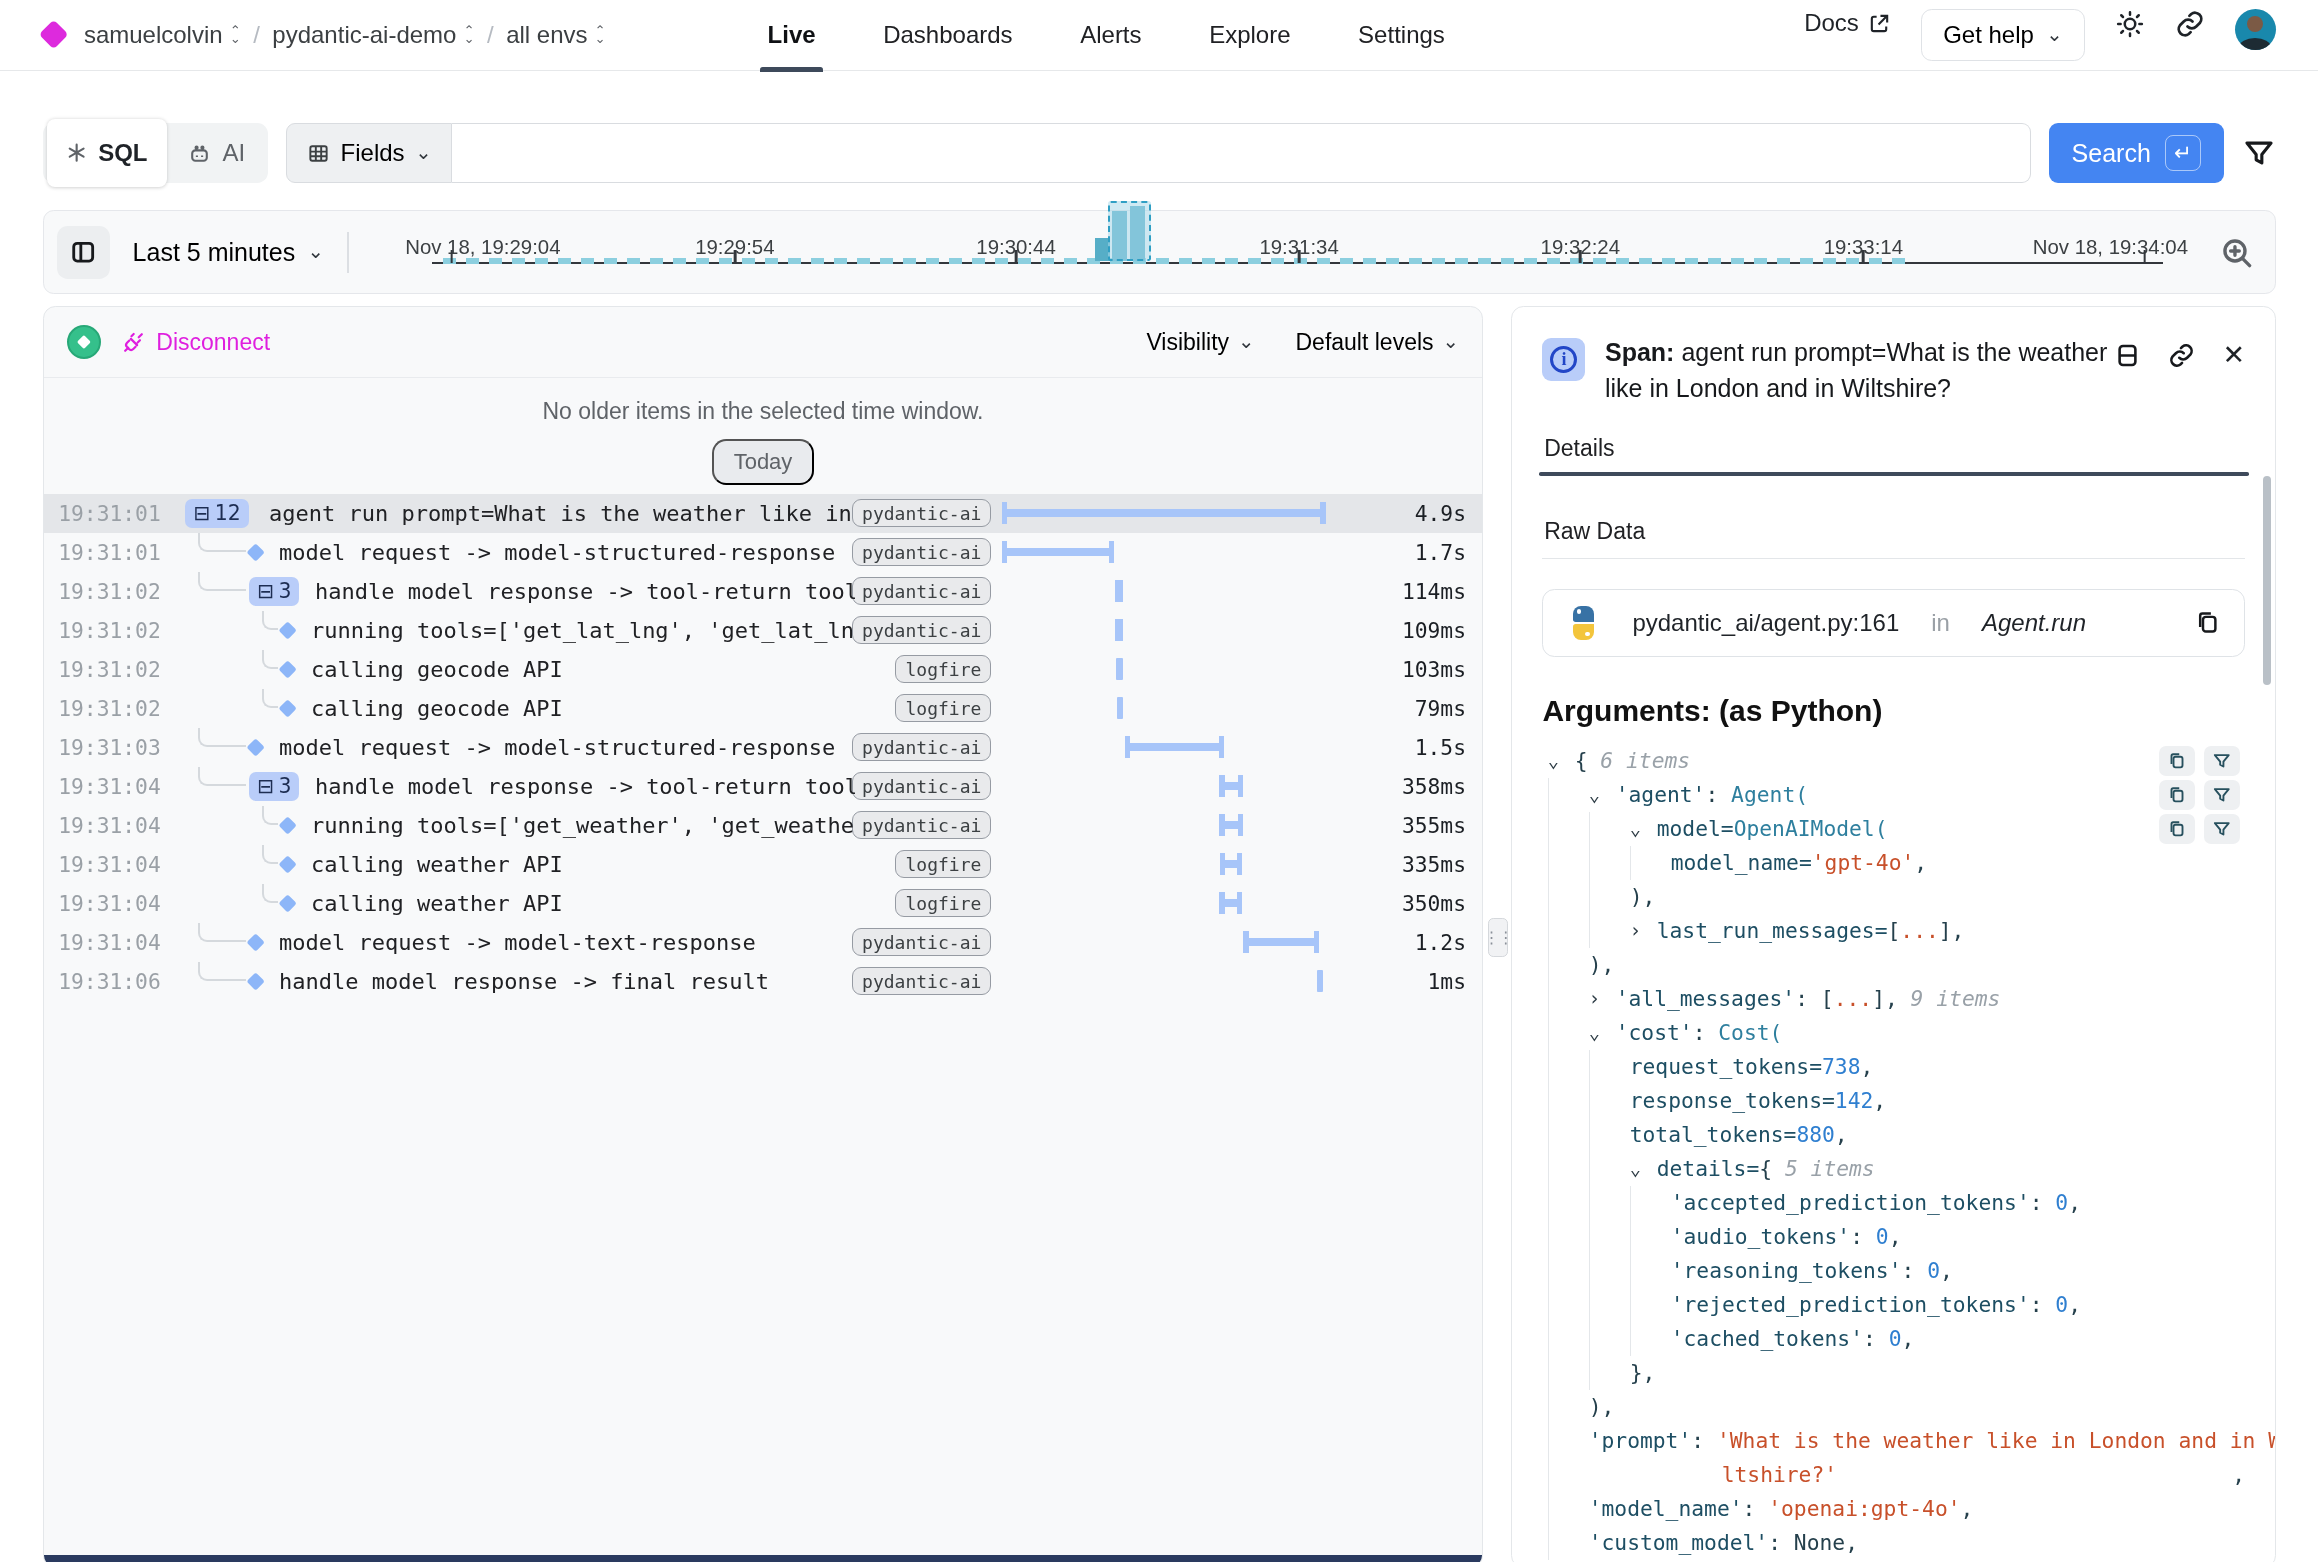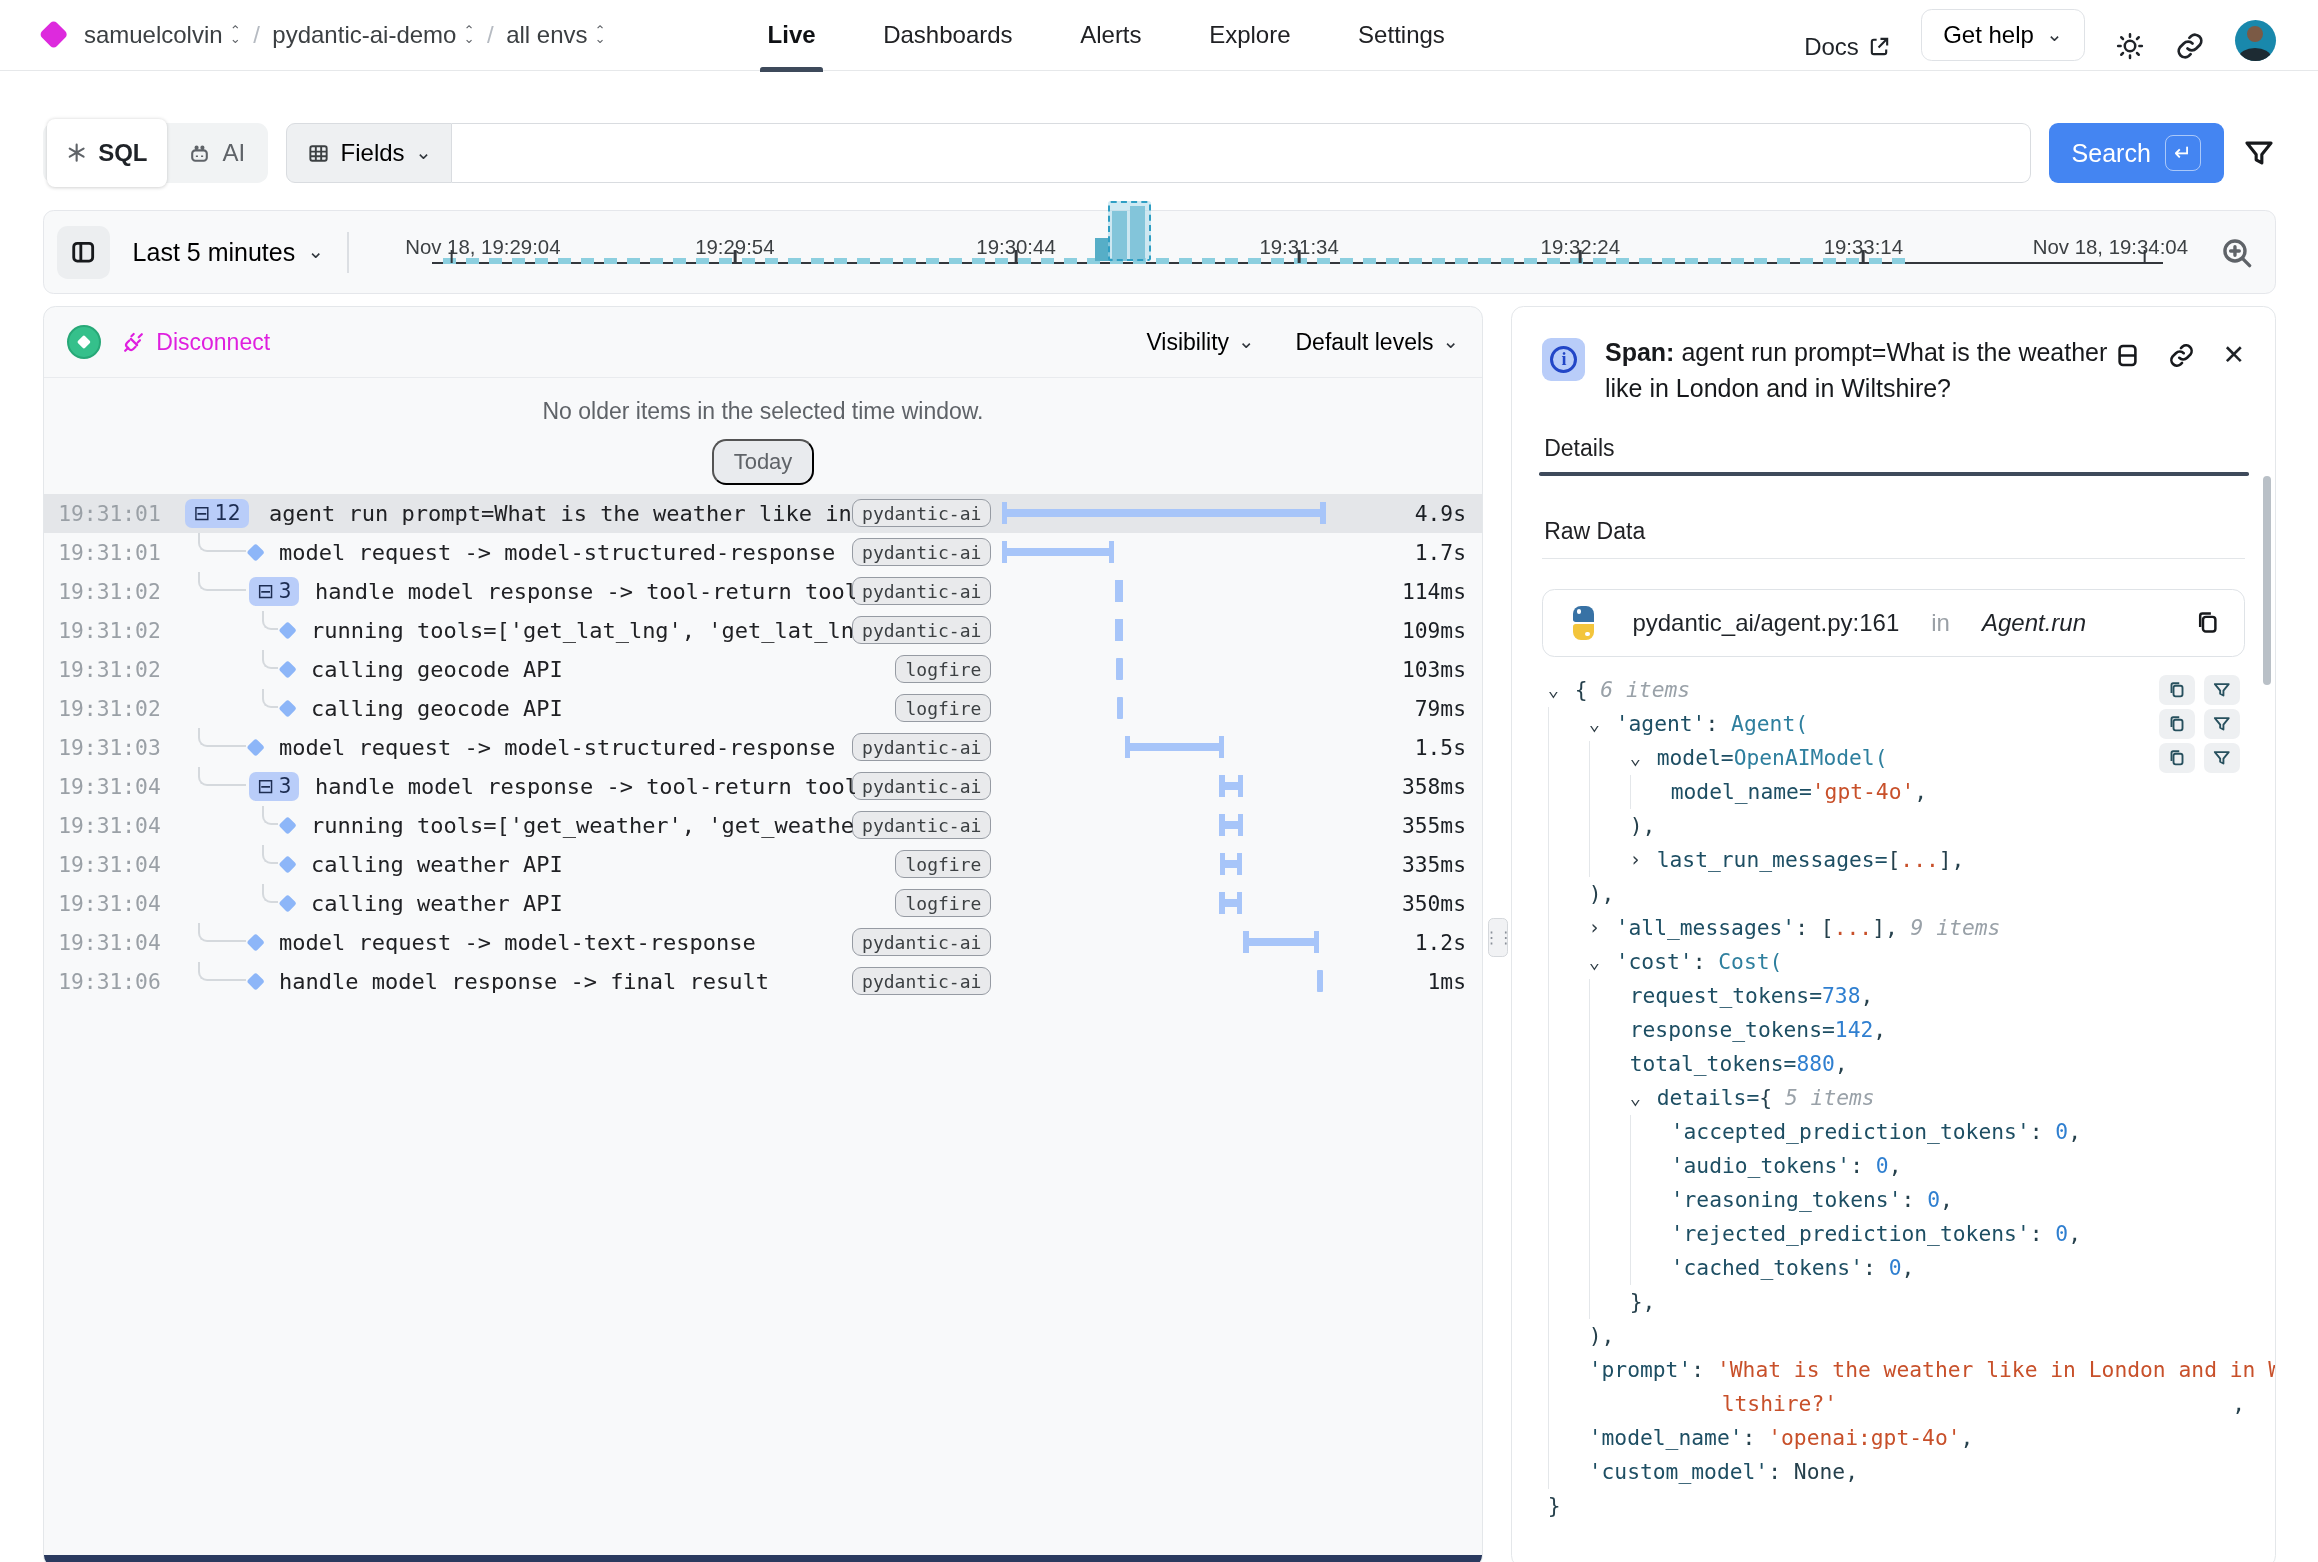--- a/index.html
+++ b/index.html
@@ -14,21 +14,21 @@
     border-radius:4.4px; margin-right:19.6px; flex:none; }
   .crumbs { display:flex; align-items:center; gap:12.4px; font-size:24px; color:#3c4043; }
   .crumb { display:flex; align-items:center; gap:7.1px; cursor:pointer; }
   .crumb-sep { color:#b6bbc2; font-size:24px; }
   .updown { display:flex; flex-direction:column; line-height:8px; font-size:13.3px; color:#5f6368; }
   .tabs { display:flex; gap:64px; margin-left:160px; font-size:24px; }
   .tab { position:relative; padding:23px 1.8px; cursor:pointer; color:#202124; }
   .tab.active { font-weight:bold; color:#0f1114; }
   .tab.active::after { content:""; position:absolute; left:-5.3px; right:-5.3px; bottom:0;
     height:5.3px; background:#3e4a5b; border-radius:2.7px 2.7px 0 0; }
-  .nav-right { margin-left:auto; display:flex; align-items:flex-end; gap:30px; }
+  .nav-right { margin-left:auto; display:flex; align-items:flex-start; gap:30px; }
   .docs-link { display:flex; align-items:center; gap:9px; font-size:24px; cursor:pointer; }
   .gethelp { display:flex; align-items:center; gap:12.4px; font-size:24px;
     border:1.8px solid #dfe2e6; border-radius:10.7px; padding:10.7px 21.3px; background:#fff; cursor:pointer; }
   .chev { font-size:19.6px; color:#30363c; line-height:1; }
   .iconbtn { background:none; border:none; cursor:pointer; color:#1f2328; }
   .avatar { width:41px; height:41px; border-radius:50%; background:#1988ac; position:relative;
     overflow:hidden; flex:none; cursor:pointer; }
   .avatar::before { content:""; position:absolute; top:6.2px; left:12.4px; width:16px; height:16px;
     border-radius:50%; background:#7b5a45; }
   .avatar::after { content:""; position:absolute; bottom:-5.3px; left:4.4px; width:32px; height:18px;
@@ -588,20 +588,21 @@
       <span>pydantic_ai/agent.py:161</span>
       <span class="src-in">in</span>
       <span class="src-fn">Agent.run</span>
       <button class="iconbtn src-copy">
         <svg width="27" height="27" viewBox="0 0 24 24" fill="none" stroke="#17191c" stroke-width="2.2">
             <rect x="8" y="7" width="11" height="13" rx="2.5"></rect>
             <path d="M5.5 16V6a2 2 0 0 1 2-2H15"></path>
           </svg>
       </button>
     </div>
+    <h2 class="args-h">Arguments: (as Python)</h2>
     <div class="codeblock" id="codeblock">
         <div class="code-line"><span class="cchev">⌄</span><span class="tok-p">{ </span><span class="tok-m">6 items</span><span class="line-actions"><button class="mini-btn"><svg width="19.6" height="19.6" viewBox="0 0 24 24" fill="none" stroke="#27505e" stroke-width="2.3">
                 <rect x="8" y="7" width="11" height="13" rx="2.5"></rect>
                 <path d="M5.5 16V6a2 2 0 0 1 2-2H15"></path>
               </svg></button><button class="mini-btn"><svg width="19.6" height="19.6" viewBox="0 0 24 24" fill="none" stroke="#27505e" stroke-width="2.3" stroke-linejoin="round">
                 <path d="M3.5 5h17l-6.5 8v6l-4-2.2V13z"></path>
               </svg></button></span></div>
         <div class="code-line"><span class="ind"></span><span class="cchev">⌄</span><span class="tok-k">'agent'</span><span class="tok-p">: </span><span class="tok-c">Agent(</span><span class="line-actions"><button class="mini-btn"><svg width="19.6" height="19.6" viewBox="0 0 24 24" fill="none" stroke="#27505e" stroke-width="2.3">
                 <rect x="8" y="7" width="11" height="13" rx="2.5"></rect>
                 <path d="M5.5 16V6a2 2 0 0 1 2-2H15"></path>

